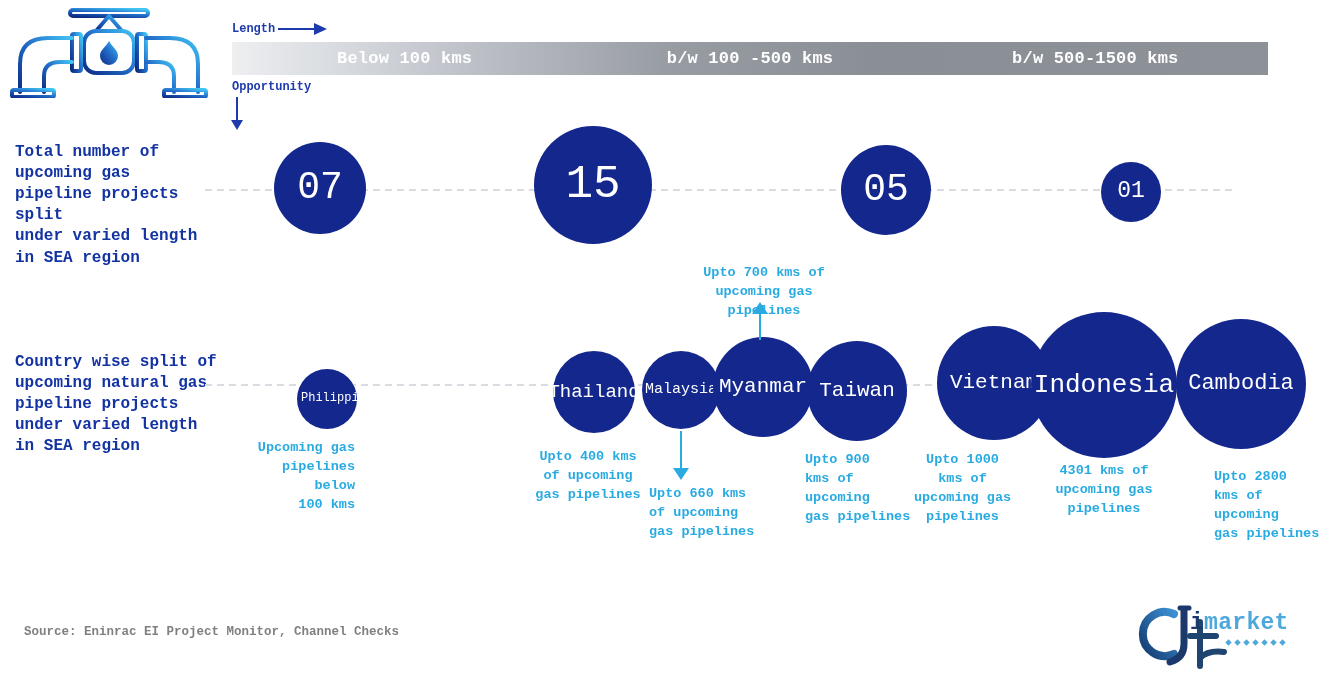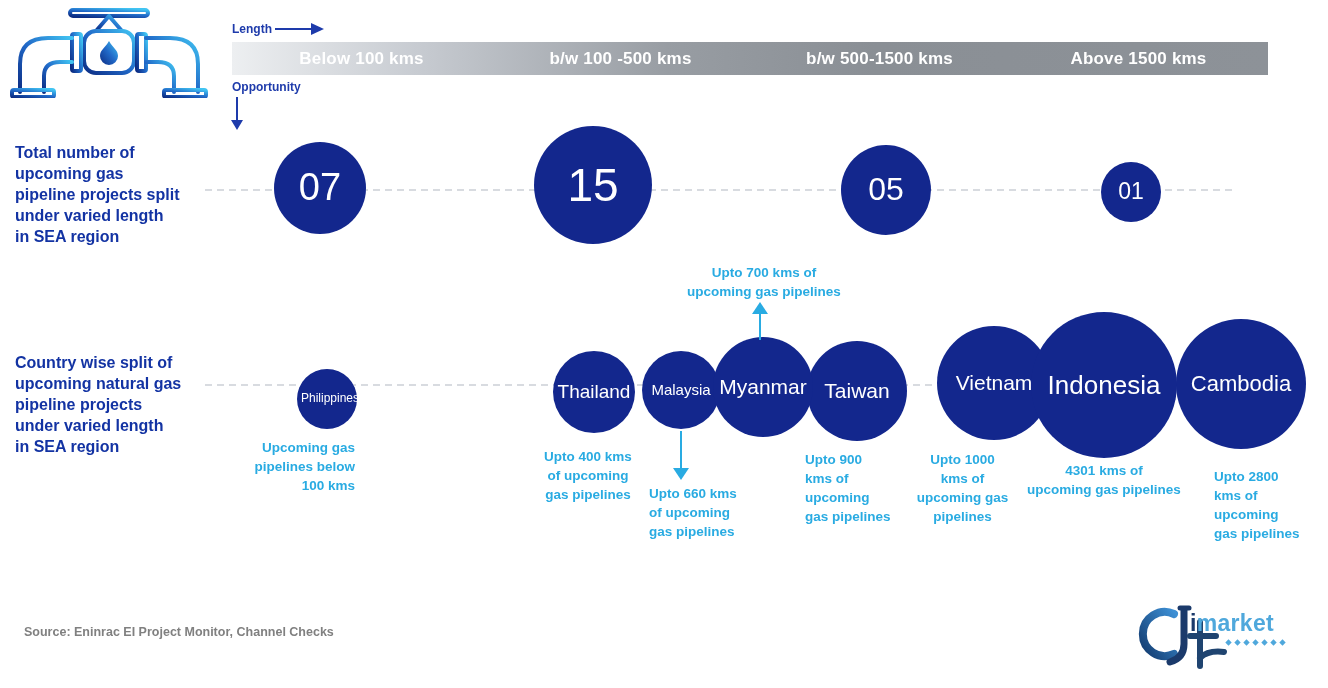--- a/index.html
+++ b/index.html
@@ -1,17 +1,17 @@
 <!DOCTYPE html>
 <html><head>
 <meta charset="utf-8">
 <style>
   html,body{margin:0;padding:0;background:#fff;}
   .canvas{position:relative;width:1328px;height:688px;background:#ffffff;overflow:hidden;
-          font-family:Liberation Sans, sans-serif;}
+          font-family:Liberation Mono, monospace;}
   
   .length-axis{position:absolute;left:232px;top:22px;display:flex;align-items:center;gap:3px;
                color:#1E3BAB;font-size:12px;font-weight:bold;}
   .arrow-line-h{width:36px;height:2px;background:#1E3BAB;}
   .arrow-head-right{width:0;height:0;border-top:6px solid transparent;border-bottom:6px solid transparent;
                     border-left:13px solid #1E3BAB;}
   .hdr-bar{position:absolute;left:232px;top:42px;width:1036px;height:33px;display:flex;
            background:linear-gradient(90deg,#EDEFF1 0%,#C7CBD1 18%,#989DA3 42%,#8A8F95 62%,#8D9298 100%);}
   .hcell{flex:1;display:flex;align-items:center;justify-content:center;color:#fff;
          font-size:17px;font-weight:bold;letter-spacing:.2px;}
@@ -80,21 +80,20 @@
     <span style="display:flex;align-items:center;">
       <span class="arrow-line-h"></span>
         <span class="arrow-head-right"></span>
     </span>
   </div>
 
   <div class="hdr-bar">
     <div class="hcell">Below 100 kms</div>
     <div class="hcell">b/w 100 -500 kms</div>
     <div class="hcell">b/w 500-1500 kms</div>
-    <div class="hcell">Above 1500 kms</div>
   </div>
 
   <div class="opp-label">Opportunity</div>
   <div>
     <div class="arrow-line-v" style="left:236px;top:97px;height:24px;"></div>
     <div class="arrow-head-down-blue" style="left:231px;top:120px;"></div>
   </div>
 
   <div class="dash-line" style="left:205px;top:189px;width:1030px;"></div>
   <div class="dash-line" style="left:205px;top:384px;width:835px;"></div>
@@ -113,21 +112,21 @@
       <div>under varied length</div>
       <div>in SEA region</div>
     </div>
 
   <div class="circle" style="left:274px;top:142px;width:92px;height:92px;font-size:38px;">
     <span>07</span>
     </div>
   <div class="circle" style="left:534px;top:126px;width:118px;height:118px;font-size:46px;">
     <span>15</span>
     </div>
-  <div class="circle" style="left:841px;top:145px;width:90px;height:90px;font-size:32px;">
+  <div class="circle" style="left:841px;top:145px;width:90px;height:90px;font-size:38px;">
     <span>05</span>
     </div>
   <div class="circle" style="left:1101px;top:162px;width:60px;height:60px;font-size:23px;">
     <span>01</span>
     </div>
 
   <div class="circle" style="left:297px;top:369px;width:60px;height:60px;font-size:12px;">
     <span style="width:52px;">Philippines</span>
     </div>
   <div class="circle" style="left:553px;top:351px;width:82px;height:82px;font-size:19px;">

